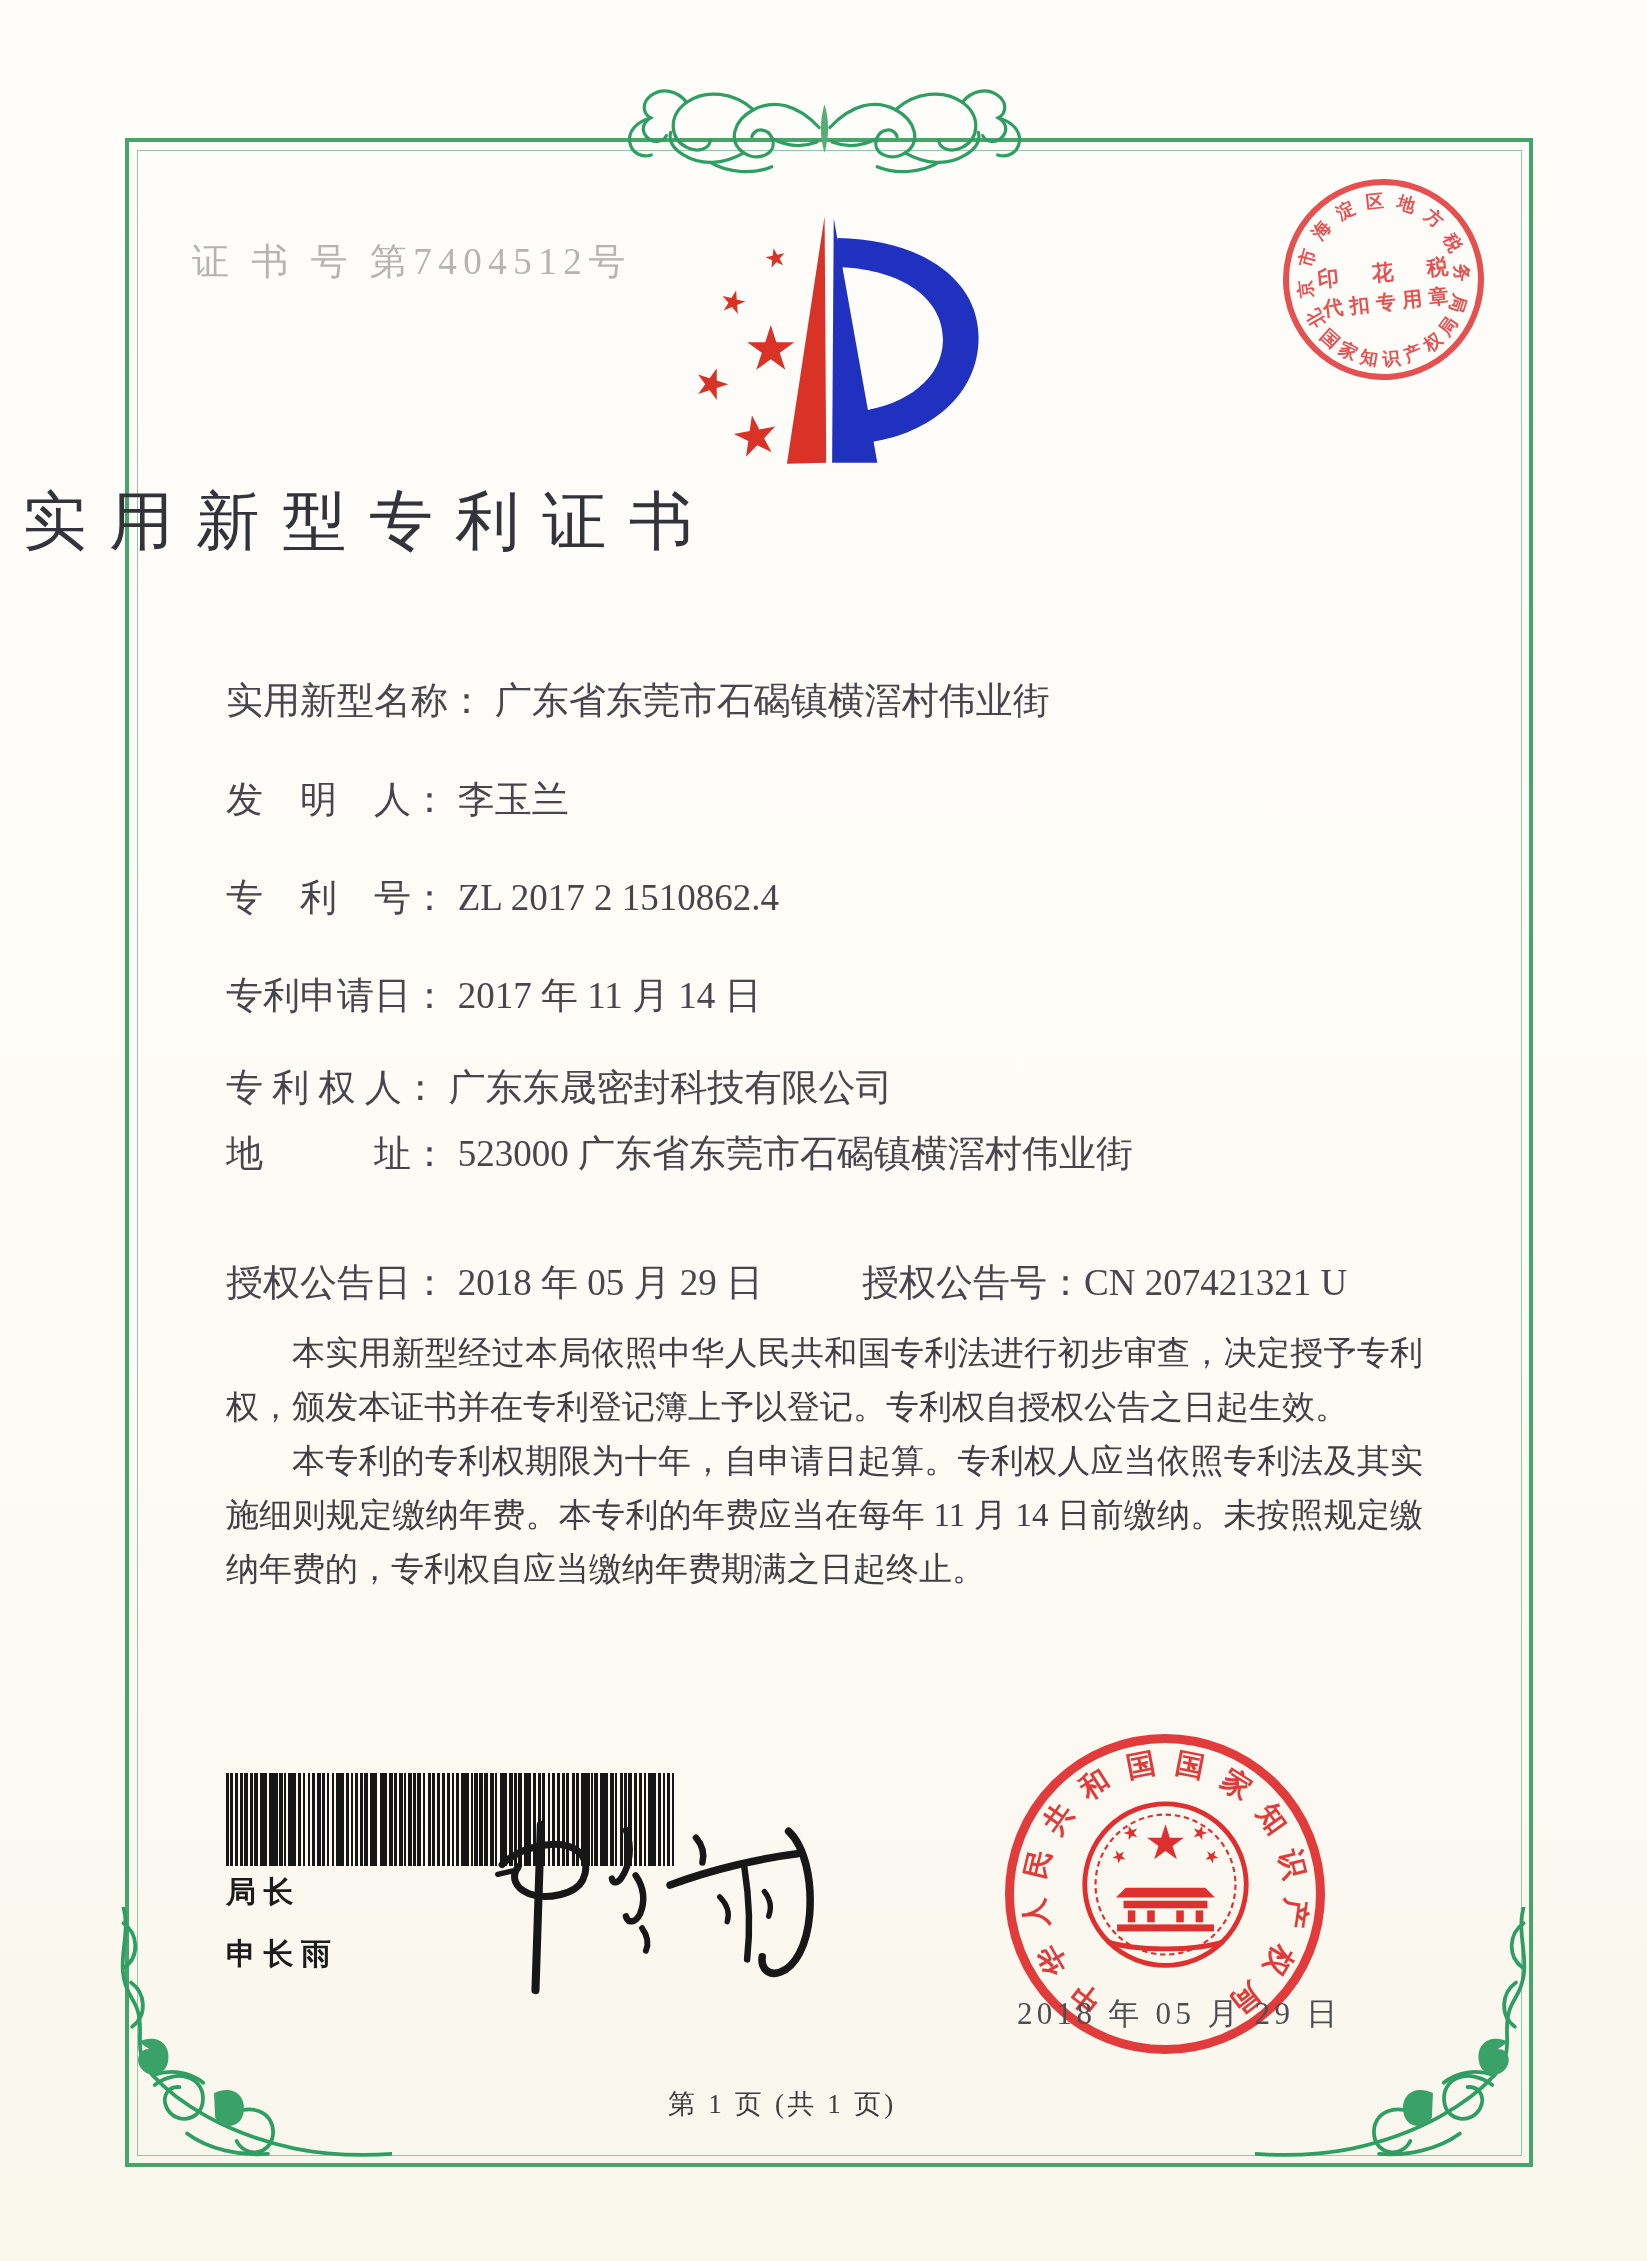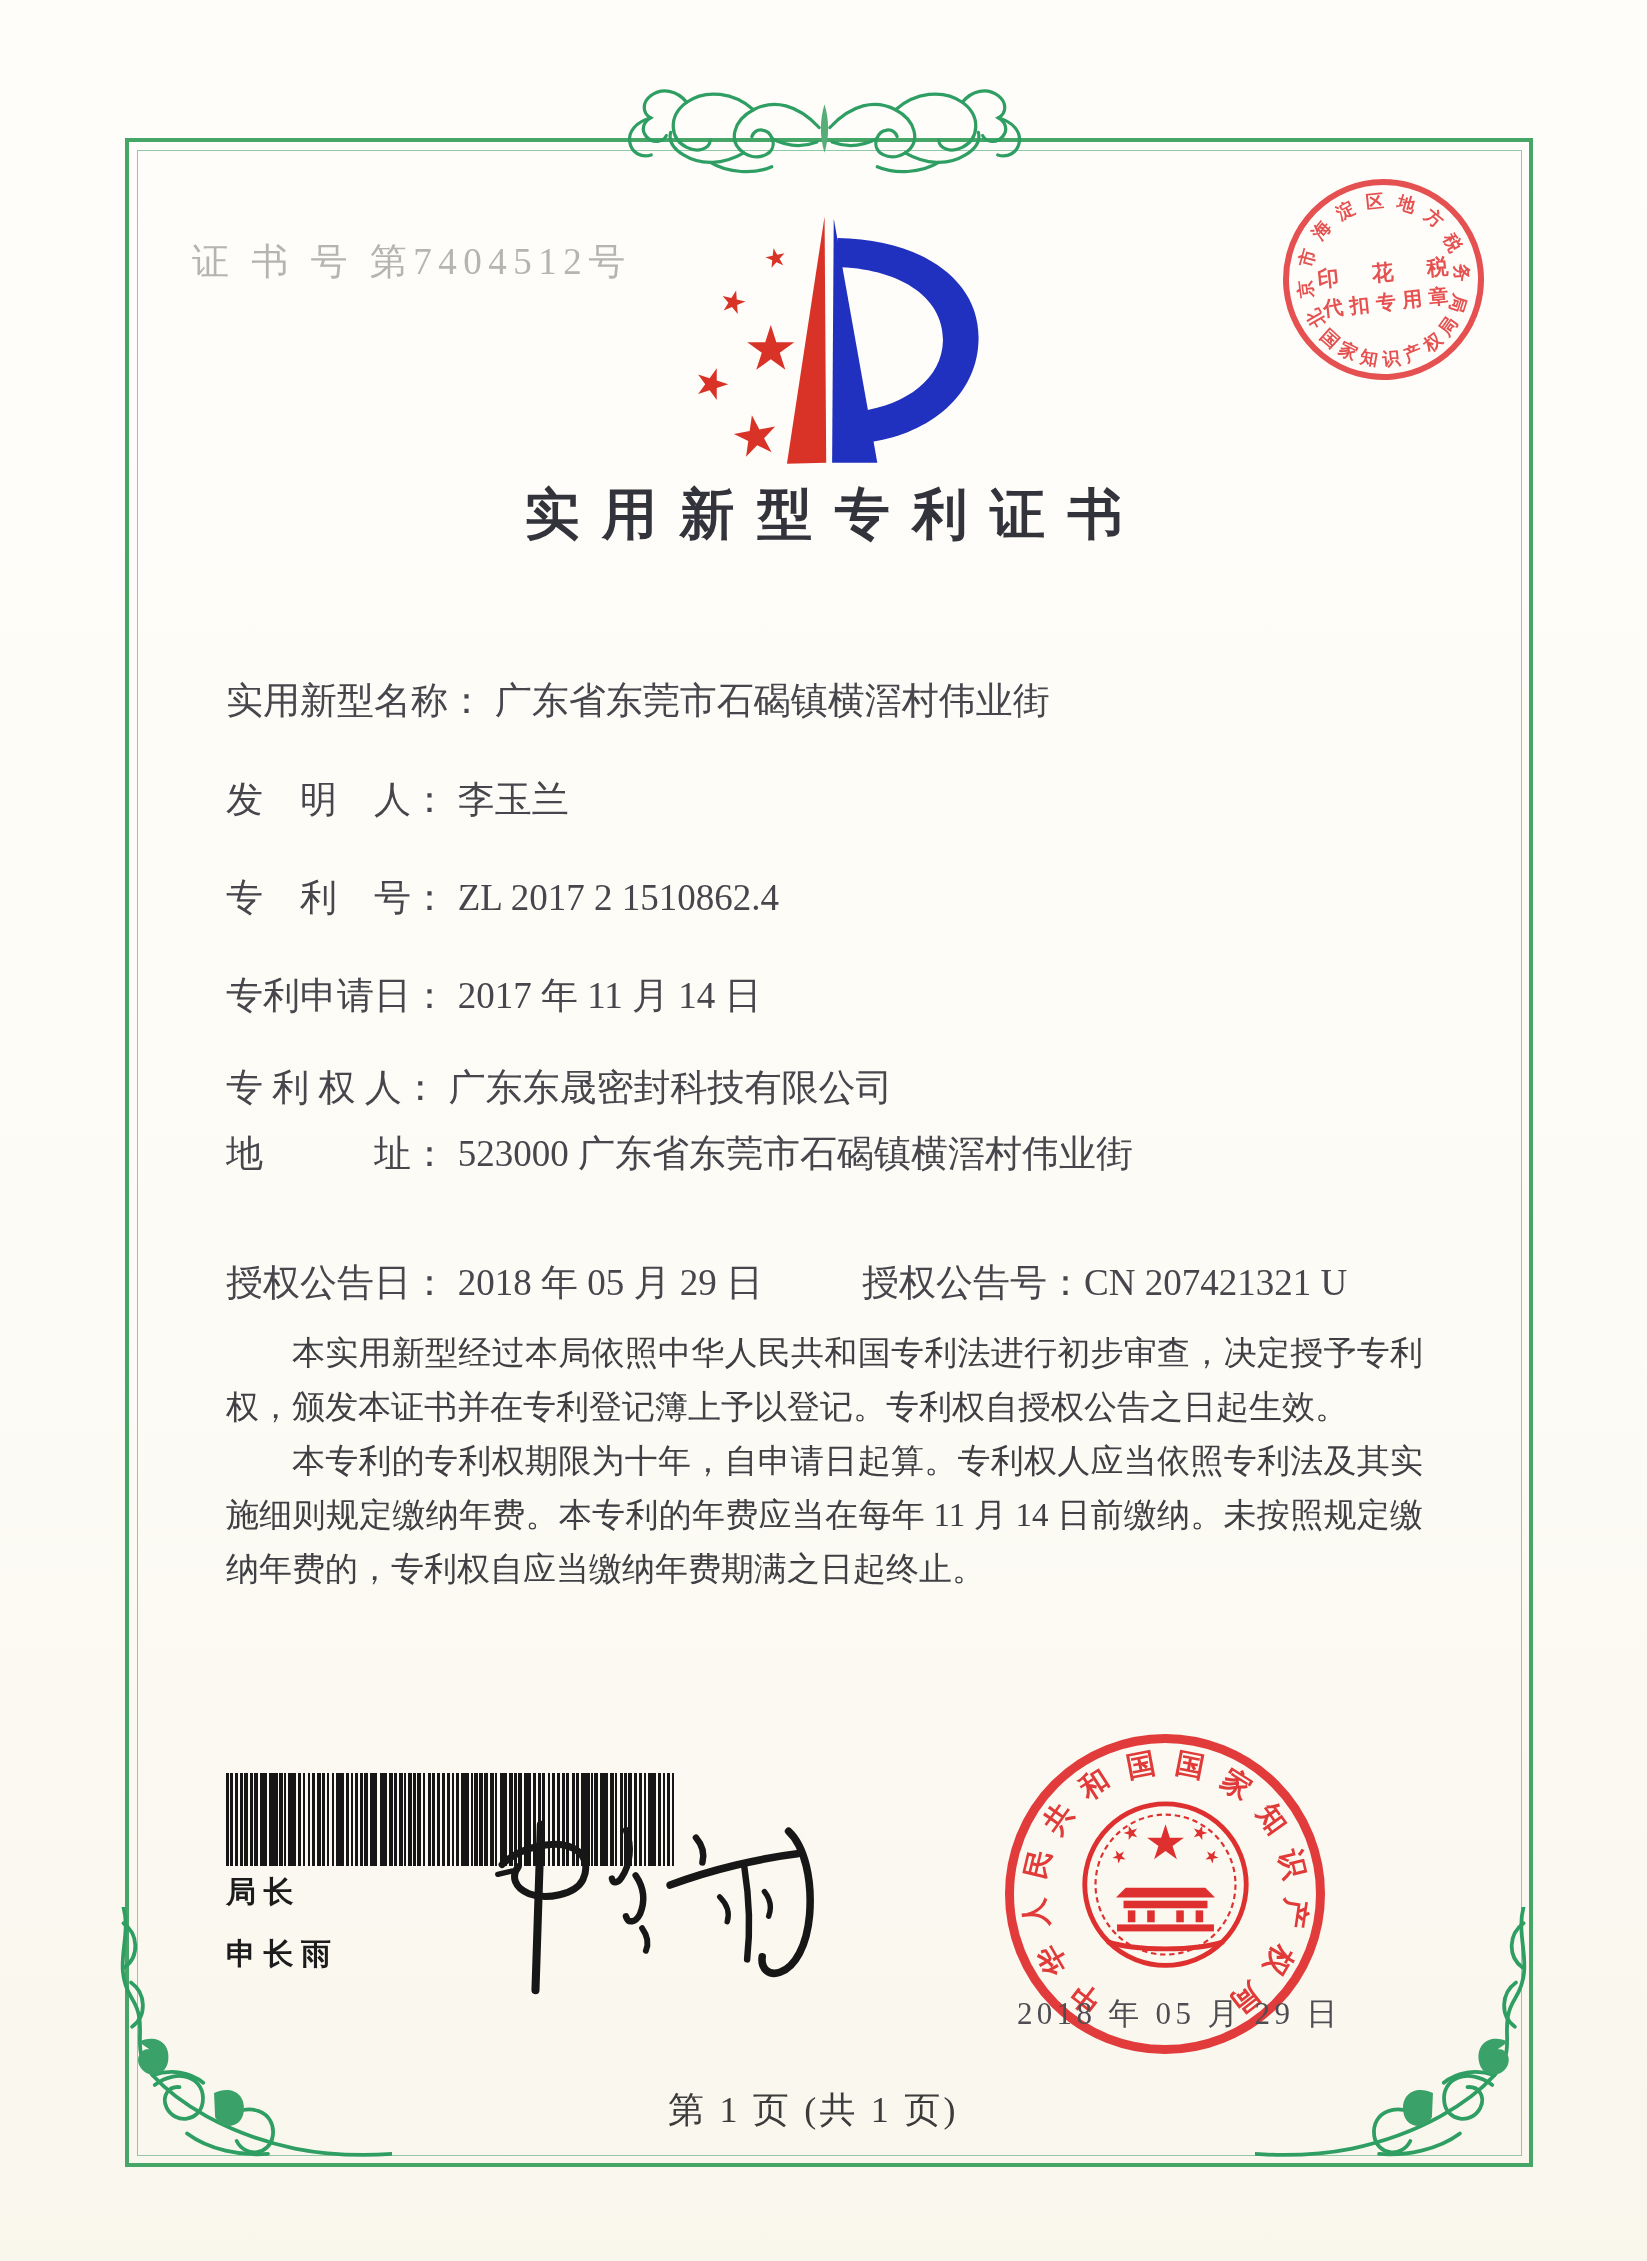--- a/index.html
+++ b/index.html
@@ -6,21 +6,21 @@
   #page{position:relative;width:1647px;height:2261px;overflow:hidden;
         background:linear-gradient(180deg,#fefdfa 0%,#fcfbf5 60%,#f9f6ec 100%);
         font-family:"Liberation Serif","DejaVu Serif",serif;color:#3e3e42;}
   .abs{position:absolute;}
   
   .frame-outer{left:125px;top:138px;width:1400px;height:2021px;border:4.3px solid #46a667;}
   .frame-inner{left:7.5px;top:7.5px;right:7.5px;bottom:7.5px;border:1.6px solid #93c8a6;}
   
   .cert-no{left:192px;top:237px;font-size:37px;letter-spacing:6.5px;color:#b6b4b0;}
   
-  .title{left:0;top:478px;width:100%;text-align:center;font-size:55px;font-weight:bold;
+  .title{left:0;top:478px;width:100%;font-size:64px;font-weight:normal;
          letter-spacing:22.6px;color:#33333b;text-indent:22.6px;}
   
   .row{left:226px;font-size:37px;color:#46464c;white-space:nowrap;}
   .row .lbl{display:inline-block;}
   .row .val{margin-left:9.7px;}
   .grant-row-right{left:862px;font-size:37px;color:#46464c;white-space:nowrap;}
   
   .paras{left:226px;top:1326px;width:1197px;font-size:33px;line-height:54px;
          text-align:justify;color:#3f3f44;}
   .paras p{margin:0;text-indent:2em;}
@@ -46,21 +46,21 @@
   .seal-date{left:1017px;top:1993px;font-size:31px;letter-spacing:4.3px;color:#4d4d52;z-index:5;}
   
   .stamp-box{left:1281px;top:177px;width:205px;height:205px;transform:rotate(-6deg);opacity:.88;}
   .stamp-ring{left:2.2px;top:2.2px;width:189px;height:189px;border:6px solid #e23a3a;border-radius:50%;}
   .stamp-arc{left:0;top:0;width:205px;height:205px;font-size:18px;font-weight:bold;color:#e23a3a;}
   .stamp-line1{left:0;top:81px;width:205px;text-align:center;font-size:21.5px;font-weight:bold;
                color:#e23a3a;letter-spacing:14px;text-indent:14px;}
   .stamp-line2{left:0;top:112px;width:205px;text-align:center;font-size:20px;font-weight:bold;
                color:#e23a3a;letter-spacing:6.5px;text-indent:6.5px;}
   
-  .footer{left:668px;top:2086px;font-size:36px;letter-spacing:3.2px;color:#3c3c3c;}
+  .footer{left:668px;top:2086px;font-size:27px;letter-spacing:3.2px;color:#3c3c3c;}
   .green-stroke{stroke:#2f9e63;fill:none;stroke-linecap:round;}
 </style>
 </head>
 <body>
 
 <div id="page">
 
   <div class="abs frame-outer">
     <div class="abs frame-inner"></div>
   </div>

